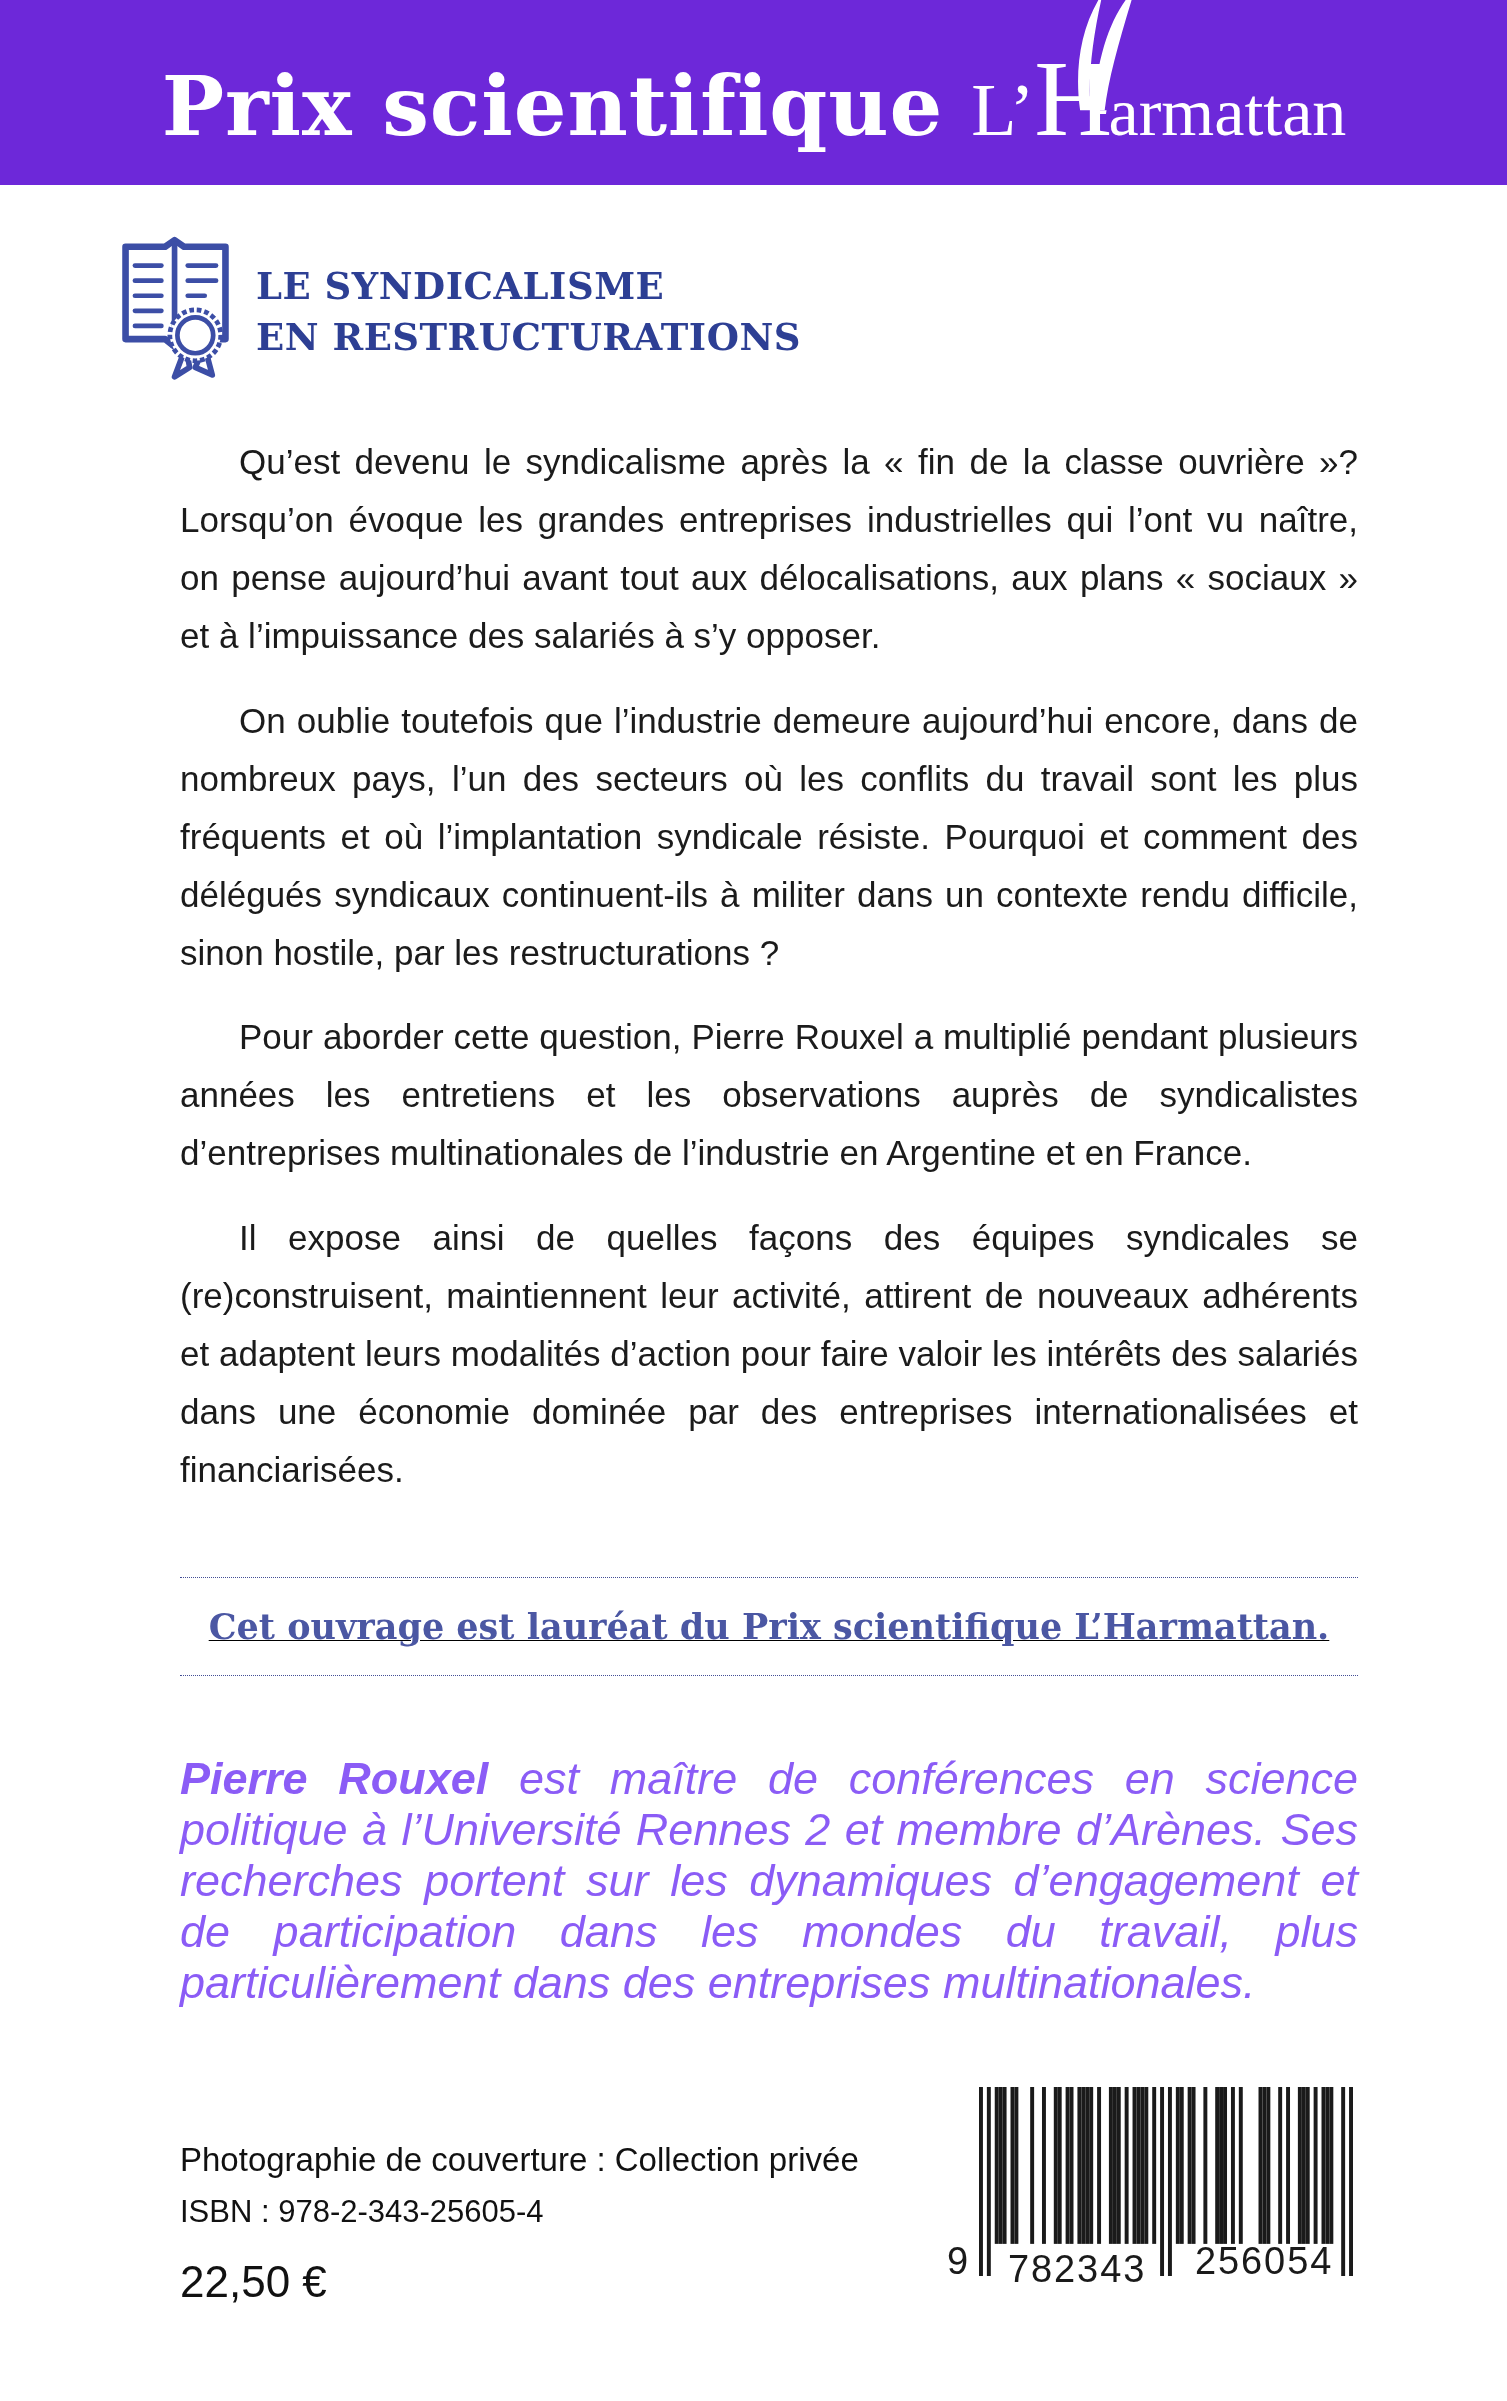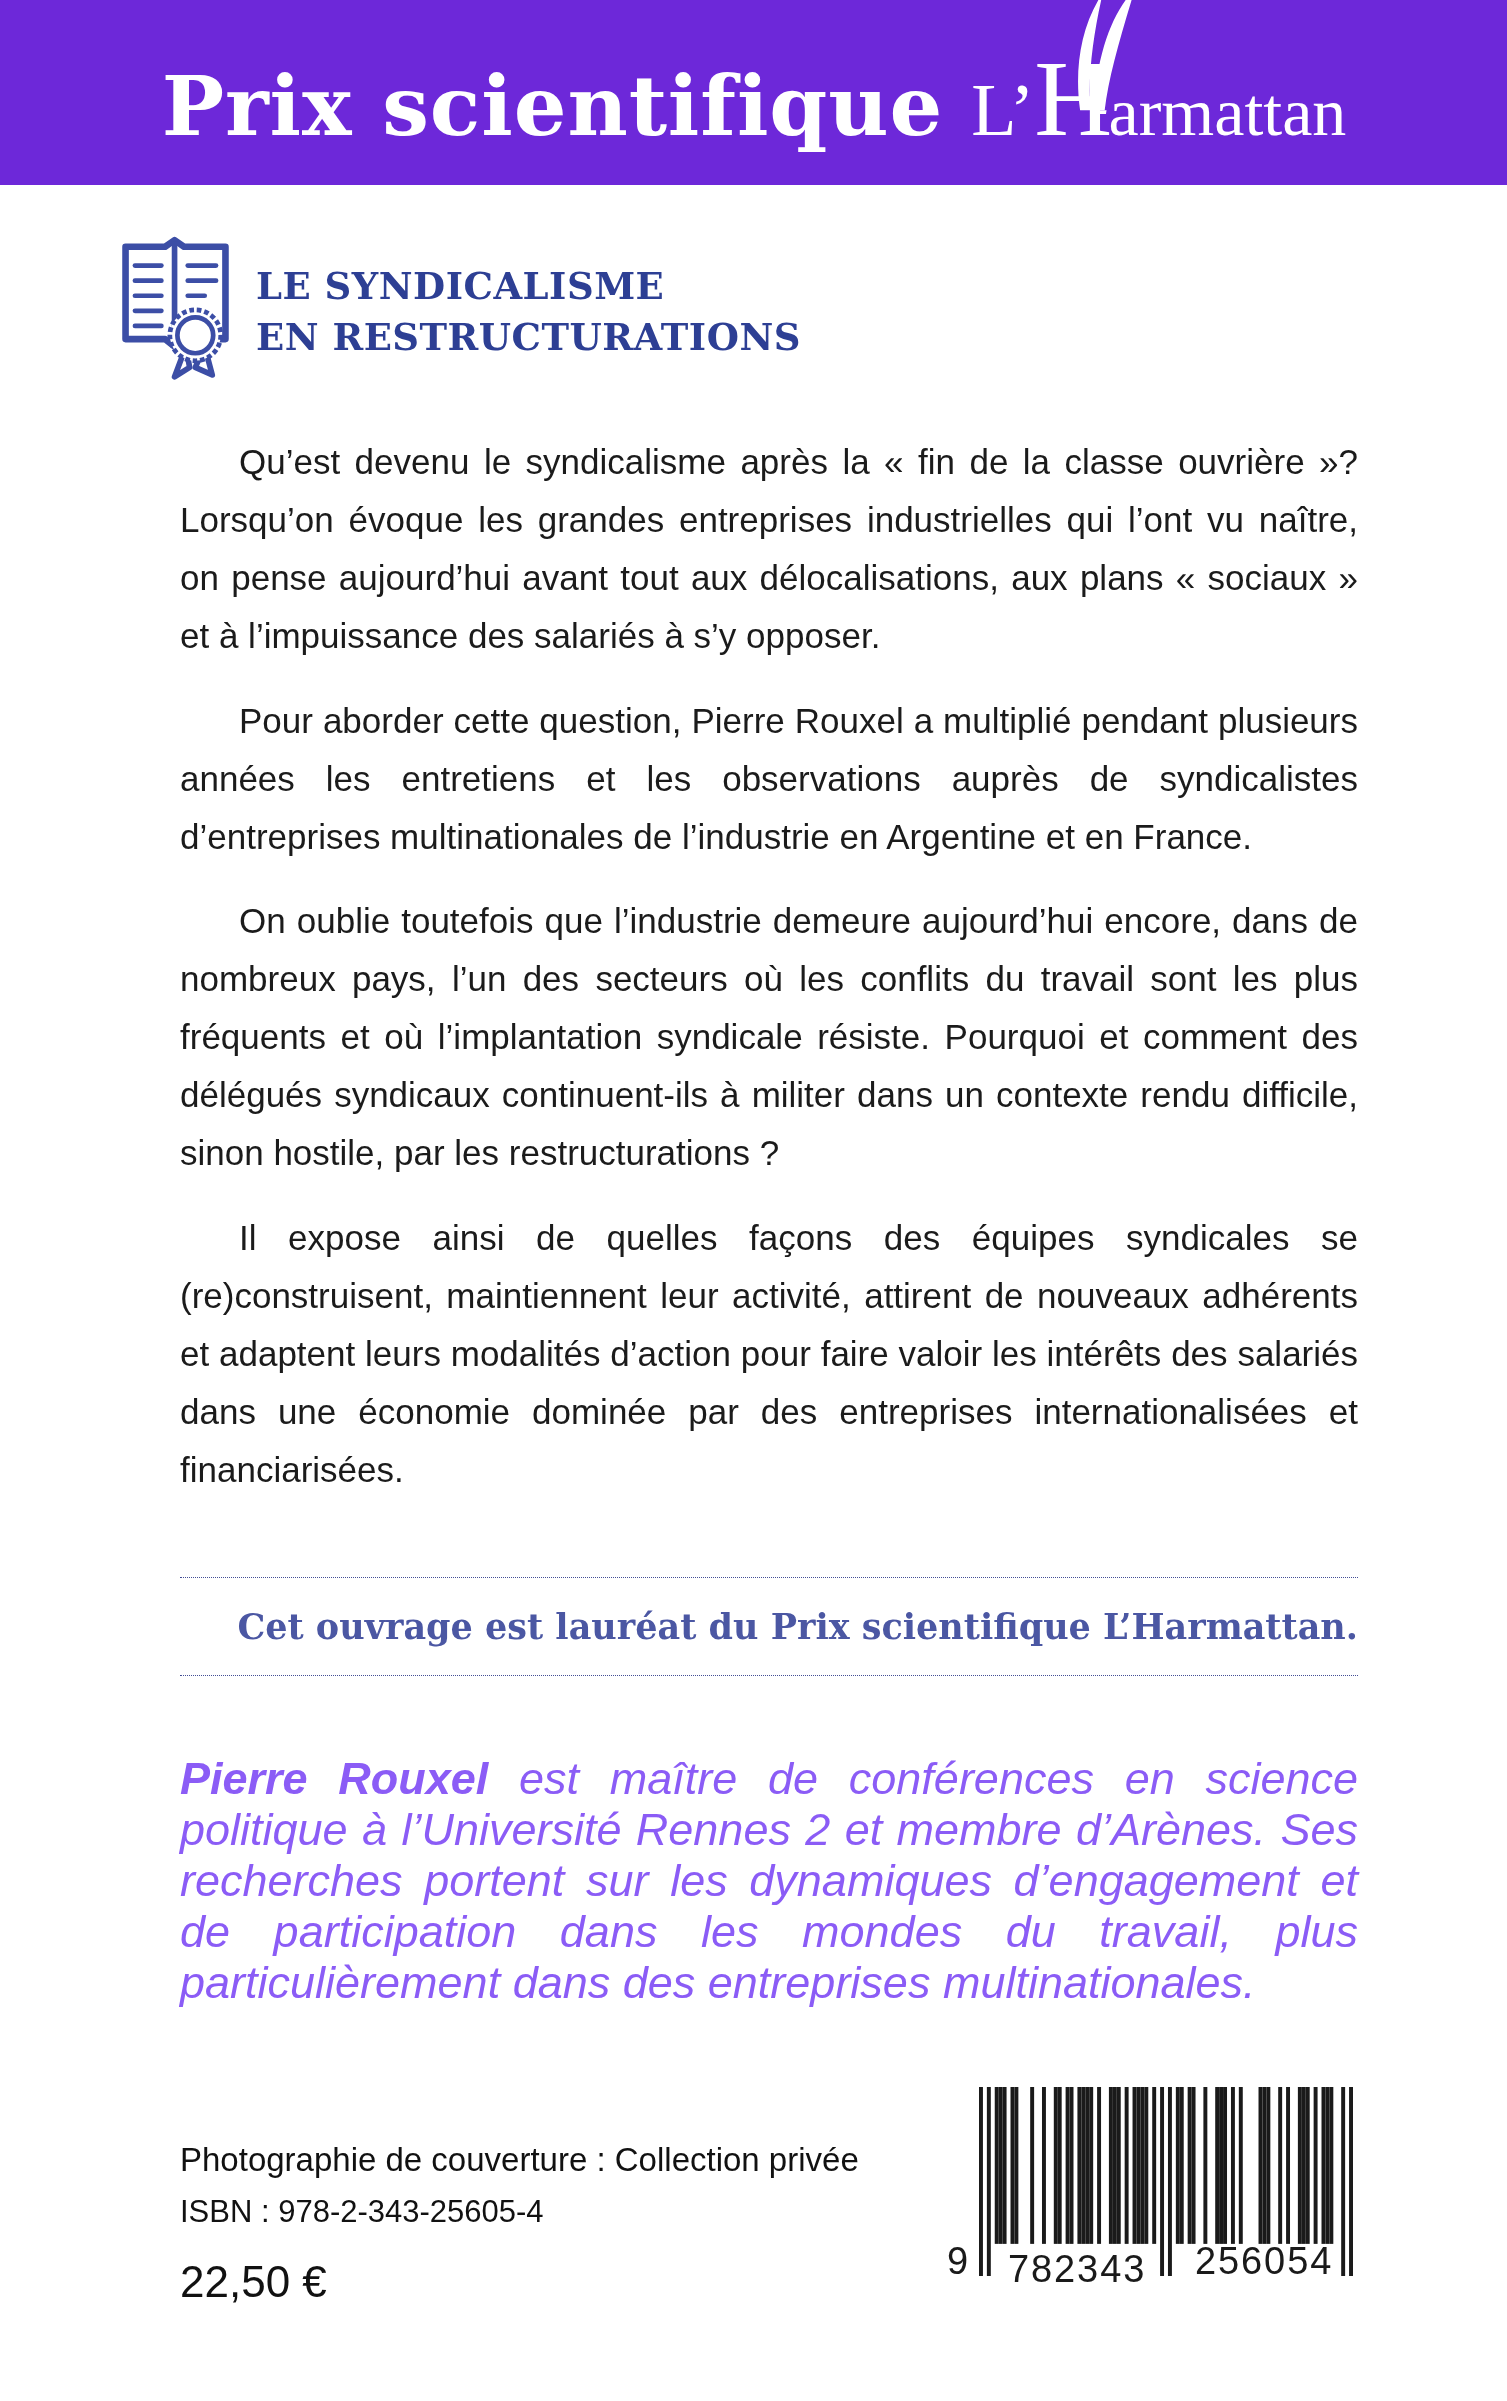--- a/index.html
+++ b/index.html
@@ -26,21 +26,21 @@
                font-size:37px;line-height:1.38;color:#2d3f94;letter-spacing:0.5px;}
 
   
   .synopsis{position:absolute;top:433px;left:180px;width:1178px;
             font-size:35px;line-height:58px;color:#1b1b1b;text-align:justify;}
   .synopsis p{margin:0 0 26.5px 0;text-indent:59px;}
 
   
   .award{position:absolute;top:1577px;left:180px;width:1178px;
          border-top:1.9px dotted #434e96;border-bottom:1.9px dotted #434e96;
-         padding:28px 0;text-align:right;}
+         padding:28px 0;text-align:center;text-decoration:underline;}
   .award-text{font-family:"DejaVu Serif",serif;font-weight:bold;font-size:35px;color:#4b57a3;}
 
   
   .bio{position:absolute;top:1753px;left:180px;width:1178px;
        font-style:italic;font-size:45px;line-height:51px;color:#8b5cf6;text-align:justify;}
   .bio b{font-weight:bold;}
 
   
   .credits{position:absolute;left:180px;top:2141px;color:#111111;}
   .photo-credit{font-size:33px;}
@@ -95,22 +95,22 @@
     <circle cx="82" cy="108" r="19" fill="#ffffff" stroke="#3c4ea6" stroke-width="5"></circle>
   </svg>
   <div class="logo-titles">
     <div>LE SYNDICALISME</div>
     <div>EN RESTRUCTURATIONS</div>
   </div>
 </div>
 
 <div class="synopsis">
   <p>Qu’est devenu le syndicalisme après la « fin de la classe ouvrière »? Lorsqu’on évoque les grandes entreprises industrielles qui l’ont vu naître, on pense aujourd’hui avant tout aux délocalisations, aux plans « sociaux » et à l’impuissance des salariés à s’y opposer.</p>
+  <p>On oublie toutefois que l’industrie demeure aujourd’hui encore, dans de nombreux pays, l’un des secteurs où les conflits du travail sont les plus fréquents et où l’implantation syndicale résiste. Pourquoi et comment des délégués syndicaux continuent-ils à militer dans un contexte rendu difficile, sinon hostile, par les restructurations ?</p>
   <p>Pour aborder cette question, Pierre Rouxel a multiplié pendant plusieurs années les entretiens et les observations auprès de syndicalistes d’entreprises multinationales de l’industrie en Argentine et en France.</p>
-  <p>On oublie toutefois que l’industrie demeure aujourd’hui encore, dans de nombreux pays, l’un des secteurs où les conflits du travail sont les plus fréquents et où l’implantation syndicale résiste. Pourquoi et comment des délégués syndicaux continuent-ils à militer dans un contexte rendu difficile, sinon hostile, par les restructurations ?</p>
   <p>Il expose ainsi de quelles façons des équipes syndicales se (re)construisent, maintiennent leur activité, attirent de nouveaux adhérents et adaptent leurs modalités d’action pour faire valoir les intérêts des salariés dans une économie dominée par des entreprises internationalisées et financiarisées.</p>
 </div>
 
 <div class="award">
   <span class="award-text">Cet ouvrage est lauréat du Prix scientifique L’Harmattan.</span>
 </div>
 
 <div class="bio">
   <b>Pierre Rouxel</b>
   <span>est maître de conférences en science politique à l’Université Rennes 2 et membre d’Arènes. Ses recherches portent sur les dynamiques d’engagement et de participation dans les mondes du travail, plus particulièrement dans des entreprises multinationales.</span>

